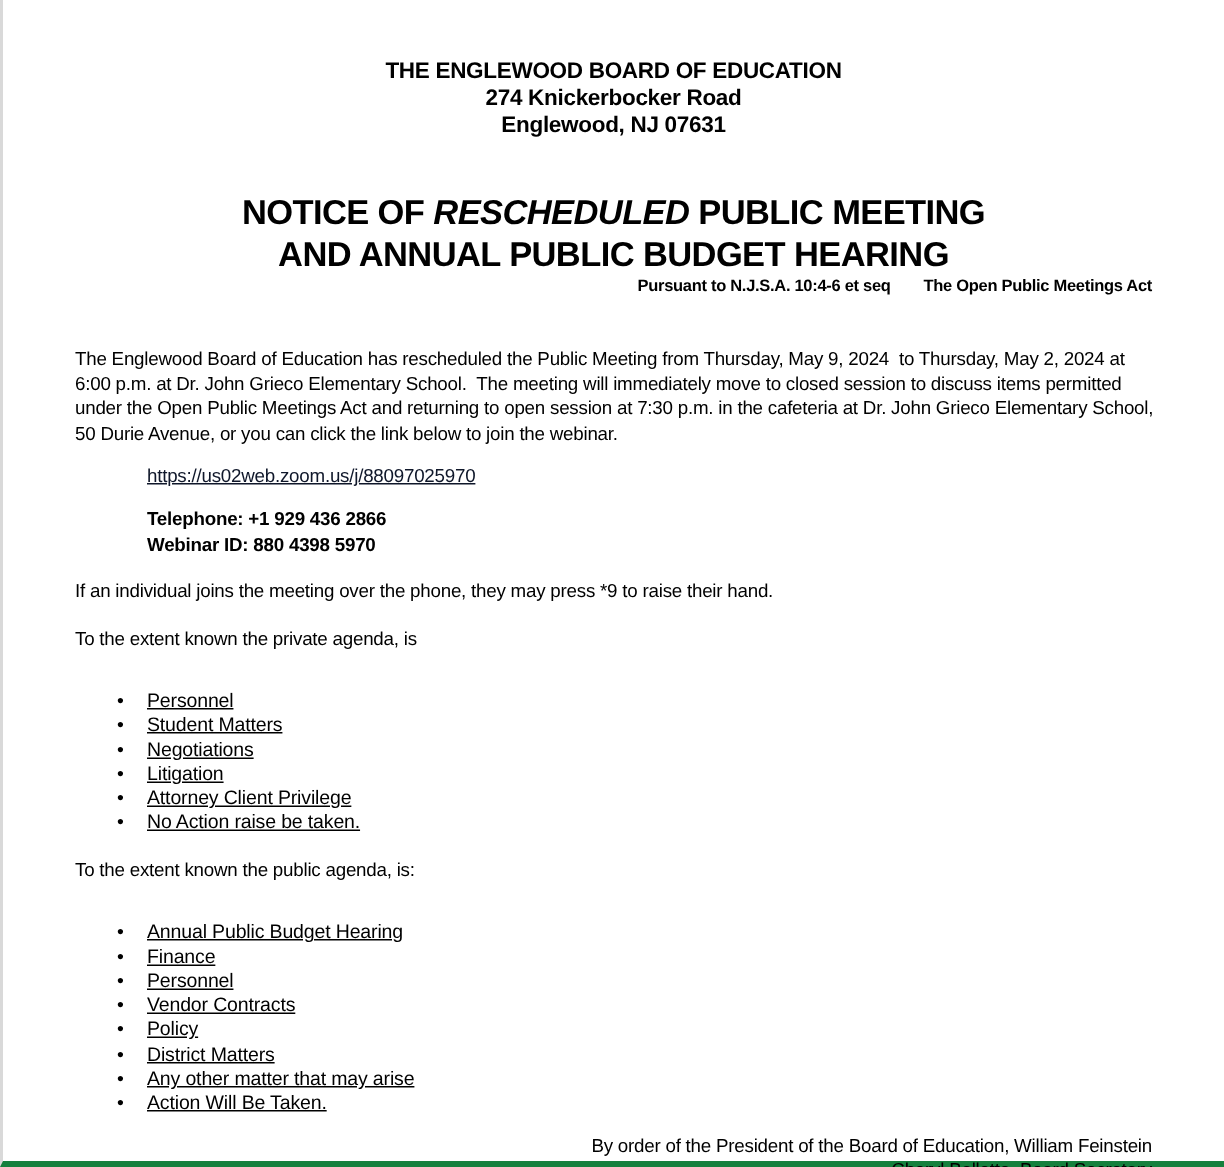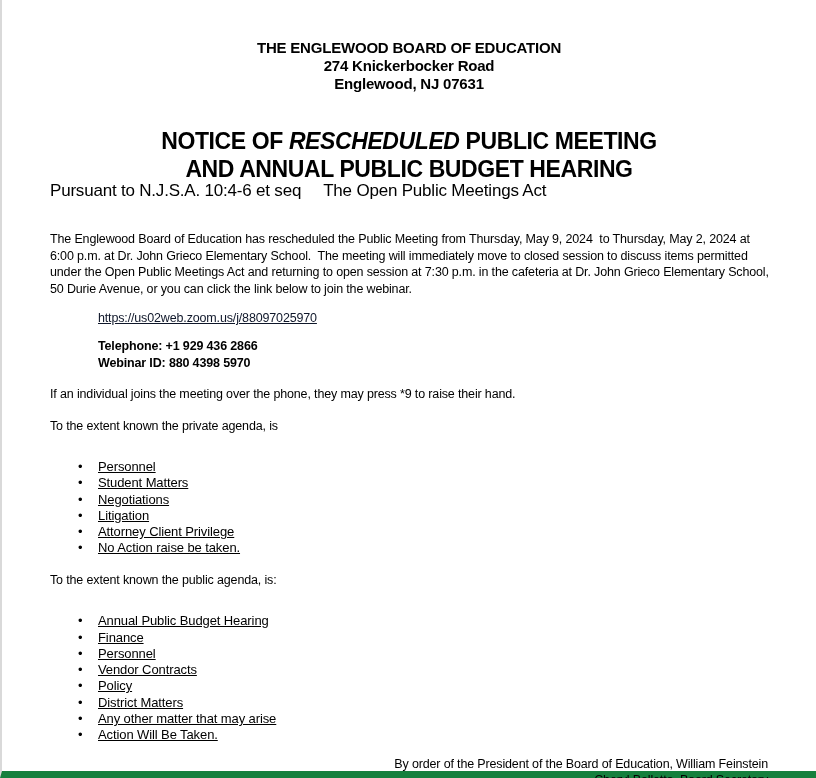--- a/index.html
+++ b/index.html
@@ -10,21 +10,21 @@
     font-family: "Liberation Sans", "DejaVu Sans", sans-serif;
     color: #000000;
     position: relative;
     overflow: hidden;
   }
   .page {
     width: 816px;
     height: 778px;
     background: #ffffff;
     border-left: 2px solid #d9d9d9;
-    border-bottom: 7px solid #15803d;
+    border-bottom: 4px solid #15803d;
     padding: 39px 48px 0 48px;
   }
   
   .letterhead {
     text-align: center;
     font-weight: bold;
     font-size: 15px;
     line-height: 18px;
     letter-spacing: -0.2px;
   }
@@ -33,23 +33,23 @@
     margin-top: 35px;
     text-align: center;
     font-weight: bold;
     font-size: 23px;
     line-height: 27.5px;
     letter-spacing: -0.4px;
     white-space: nowrap;
   }
   .notice-title .italic { font-style: italic; }
   .notice-subtitle {
-    text-align: left;
-    font-weight: normal;
-    font-size: 17px;
+    text-align: right;
+    font-weight: bold;
+    font-size: 11px;
     line-height: 16px;
     letter-spacing: -0.2px;
   }
   .notice-subtitle .gap { display: inline-block; width: 22px; }
   
   .body-text {
     font-size: 12.5px;
     line-height: 16.5px;
     letter-spacing: -0.15px;
   }

